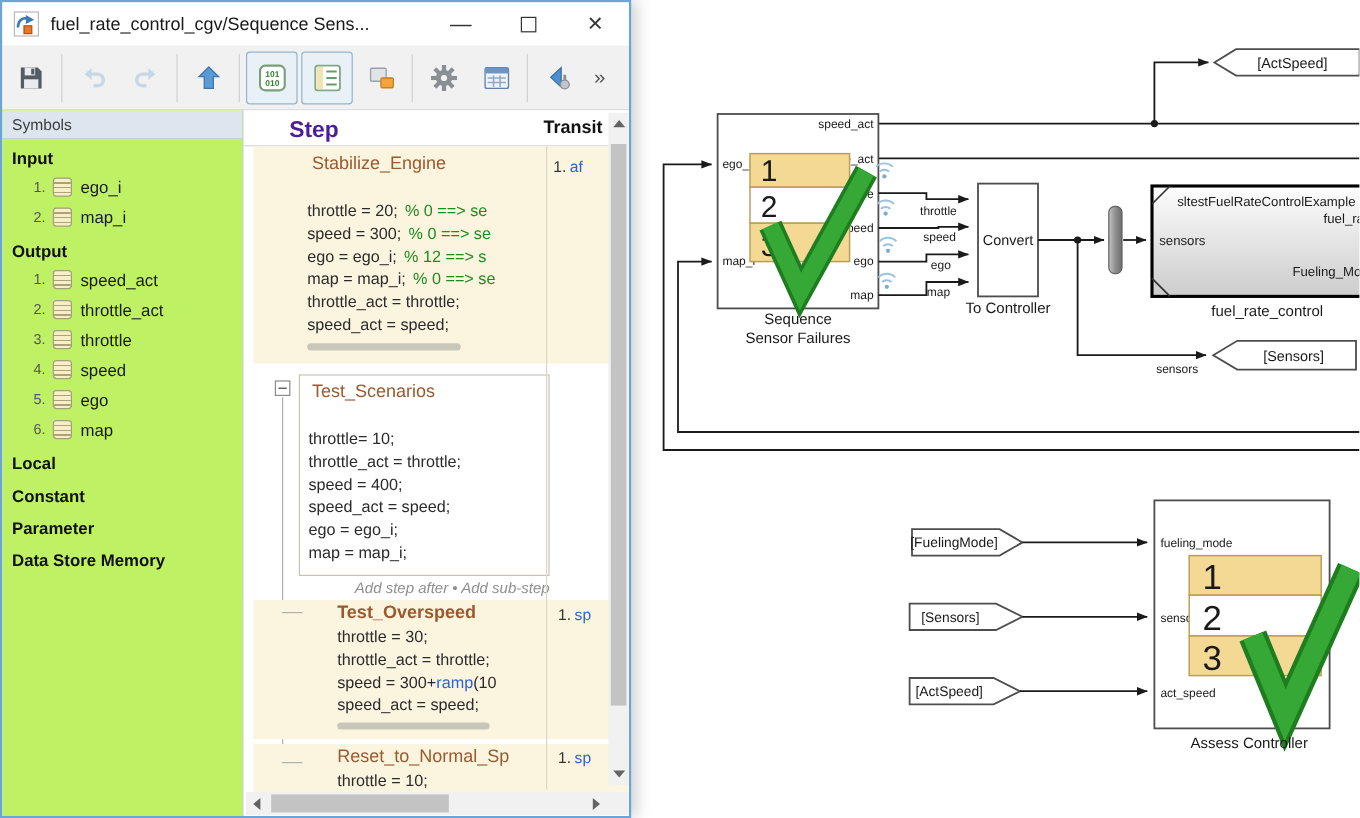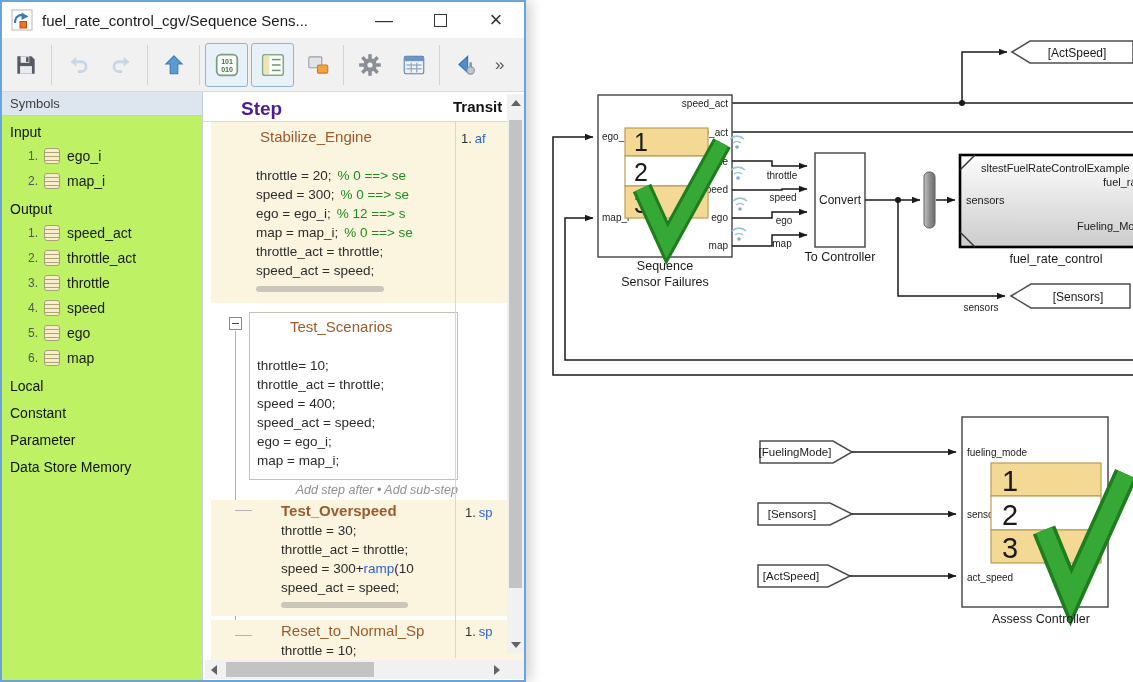--- a/index.html
+++ b/index.html
@@ -27,21 +27,21 @@
   .tb-btn{width:41px;height:42px;display:flex;align-items:center;justify-content:center;border-radius:3px;flex:0 0 auto;}
   .tb-btn.toggled{border:1px solid #94b4cd;background:#e8f0f8;}
   .tb-sep{width:1px;height:40px;background:#d2d2d2;margin:0 2px;flex:0 0 auto;}
   .tb-overflow{font-size:17px;color:#555;margin-left:6px;}
 
   .body{position:absolute;left:0;top:90px;right:0;bottom:0;display:flex;}
 
   
   .symbols{width:200px;flex:0 0 auto;background:#bef264;border-right:1px solid #c3cfdb;overflow:hidden;}
   .sym-header{height:23px;line-height:23px;padding-left:8px;font-size:13px;color:#3d3d3d;border-bottom:1px solid #c3cfdb;background:#dde6ef;}
-  .sym-label{font-weight:normal;font-size:14px;color:#101010;padding:8px 8px 3px 8px;}
+  .sym-label{font-weight:bold;font-size:14px;color:#101010;padding:8px 8px 3px 8px;}
   .sym-item{display:flex;align-items:center;padding:4.5px 0 4.5px 20px;font-size:14px;color:#1a1a1a;}
   .sym-n{color:#555;width:16px;text-align:right;font-size:12px;flex:0 0 auto;}
   .sym-icon{width:14px;height:14px;border:1px solid #a79f7a;border-radius:3px;margin:0 7px 0 6px;flex:0 0 auto;
     background:#f6efca;
     background-image:repeating-linear-gradient(to bottom,rgba(0,0,0,0) 0 3px,#aca275 3px 4px);}
 
   
   .steps{position:relative;flex:1;background:#fff;overflow:hidden;}
   .col-step{position:absolute;left:38px;top:6px;font-weight:bold;font-size:19px;color:#4c1d95;}
   .col-trans{position:absolute;left:250px;top:6px;font-weight:bold;font-size:15px;color:#111;white-space:nowrap;}
@@ -279,21 +279,21 @@
       <div class="code" style="left:53px;top:150px;"><span>throttle_act = throttle;</span></div>
       <div class="code" style="left:53px;top:169px;"><span>speed_act = speed;</span></div>
       <div class="gray-bar" style="left:53px;top:194px;width:128px;"></div>
       <div class="trans" style="left:258px;top:39px;"><span class="tn">1.</span><span class="tb">af</span></div>
 
       <div class="collapse-box" style="left:26px;top:225px;">
           <i></i>
         </div>
       <div class="tree-v" style="left:32px;top:239px;height:304px;"></div>
       <div class="sel-cell" style="left:46px;top:220px;width:209px;height:168px;"></div>
-      <div class="step-name" style="left:57px;top:226px;margin-left:30px;">Test_Scenarios</div>
+      <div class="step-name" style="left:57px;top:226px;">Test_Scenarios</div>
       <div class="code" style="left:54px;top:264px;"><span>throttle= 10;</span></div>
       <div class="code" style="left:54px;top:283px;"><span>throttle_act = throttle;</span></div>
       <div class="code" style="left:54px;top:302px;"><span>speed = 400;</span></div>
       <div class="code" style="left:54px;top:321px;"><span>speed_act = speed;</span></div>
       <div class="code" style="left:54px;top:340px;"><span>ego = ego_i;</span></div>
       <div class="code" style="left:54px;top:359px;"><span>map = map_i;</span></div>
       <div class="footer-hint" style="left:88px;top:391px;width:167px;text-align:right;">Add step after • Add sub-step</div>
 
       <div class="row" style="top:408px;height:116px;"></div>
       <div class="tree-h" style="left:32px;top:418px;width:17px;"></div>

